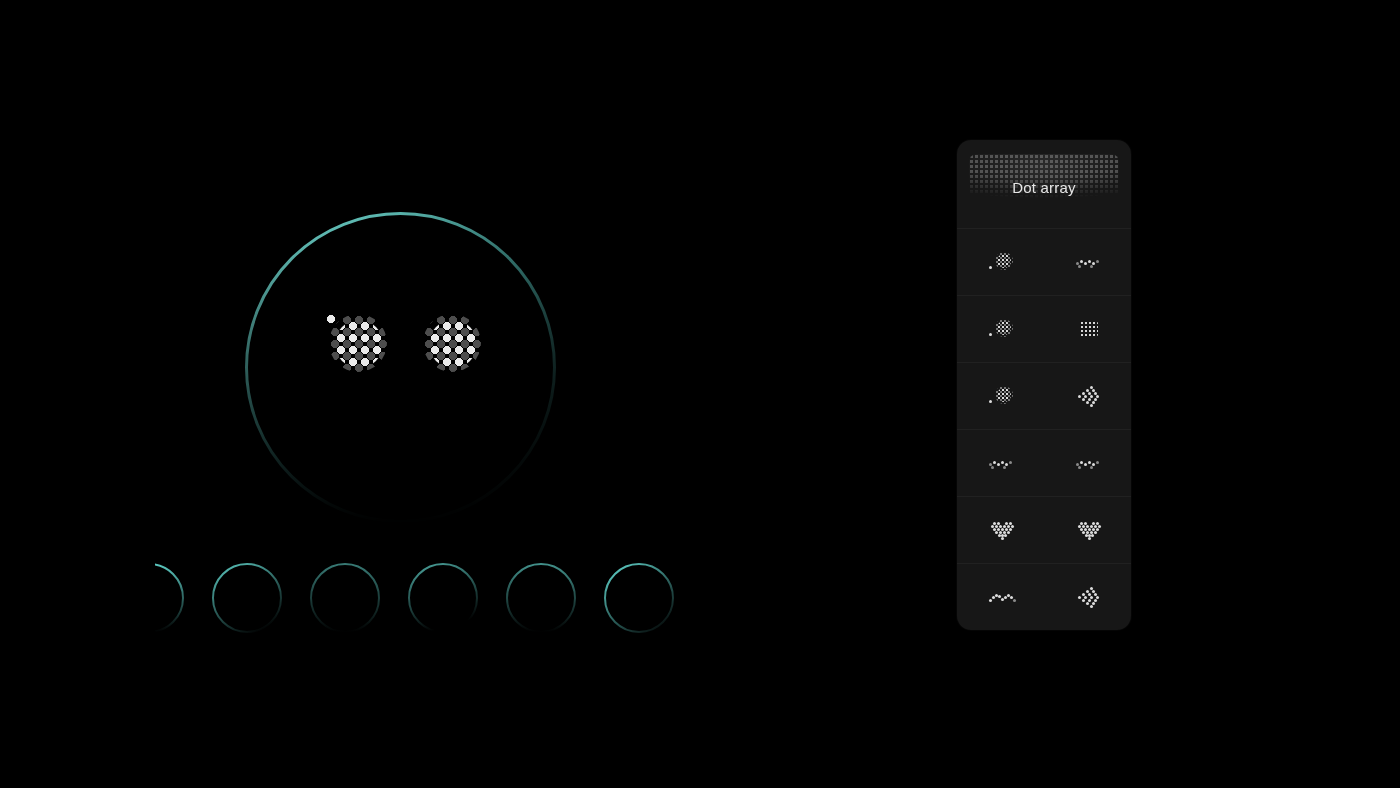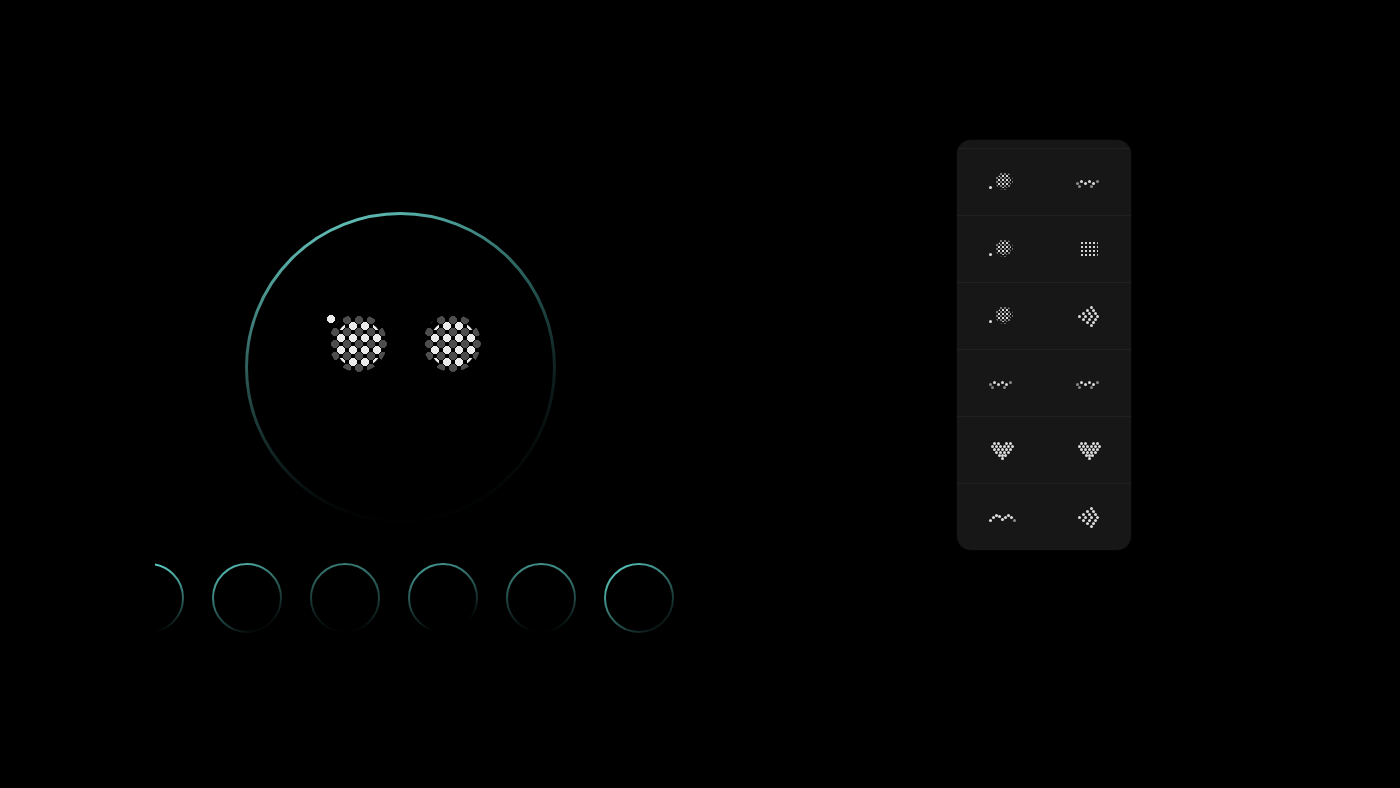--- a/index.html
+++ b/index.html
@@ -251,20 +251,23 @@
             <stop offset="0" stop-color="#65ddd4" stop-opacity="0.9"></stop>
             <stop offset="1" stop-color="#65ddd4" stop-opacity="0"></stop>
           </linearGradient>
         </defs>
         <circle cx="36" cy="36" r="34" fill="none" stroke="url(#tf5)" stroke-width="2"></circle>
       </svg>
   </div>
 </div>
 
 <div class="panel">
+  <div class="panel-header">
+    <span>Dot array</span>
+  </div>
 
   <div class="panel-grid" id="panel-grid">
       <div class="panel-row">
         <div class="panel-cell">
   <div class="glyph">
     <div class="miniblob soft" style="left:12px;top:4px;width:18px;height:18px;"></div>
     <div class="miniblob" style="left:14px;top:6px;width:14px;height:14px;"></div>
     <div class="d" style="left:6px;top:18px;"></div>
   </div>
 </div>

